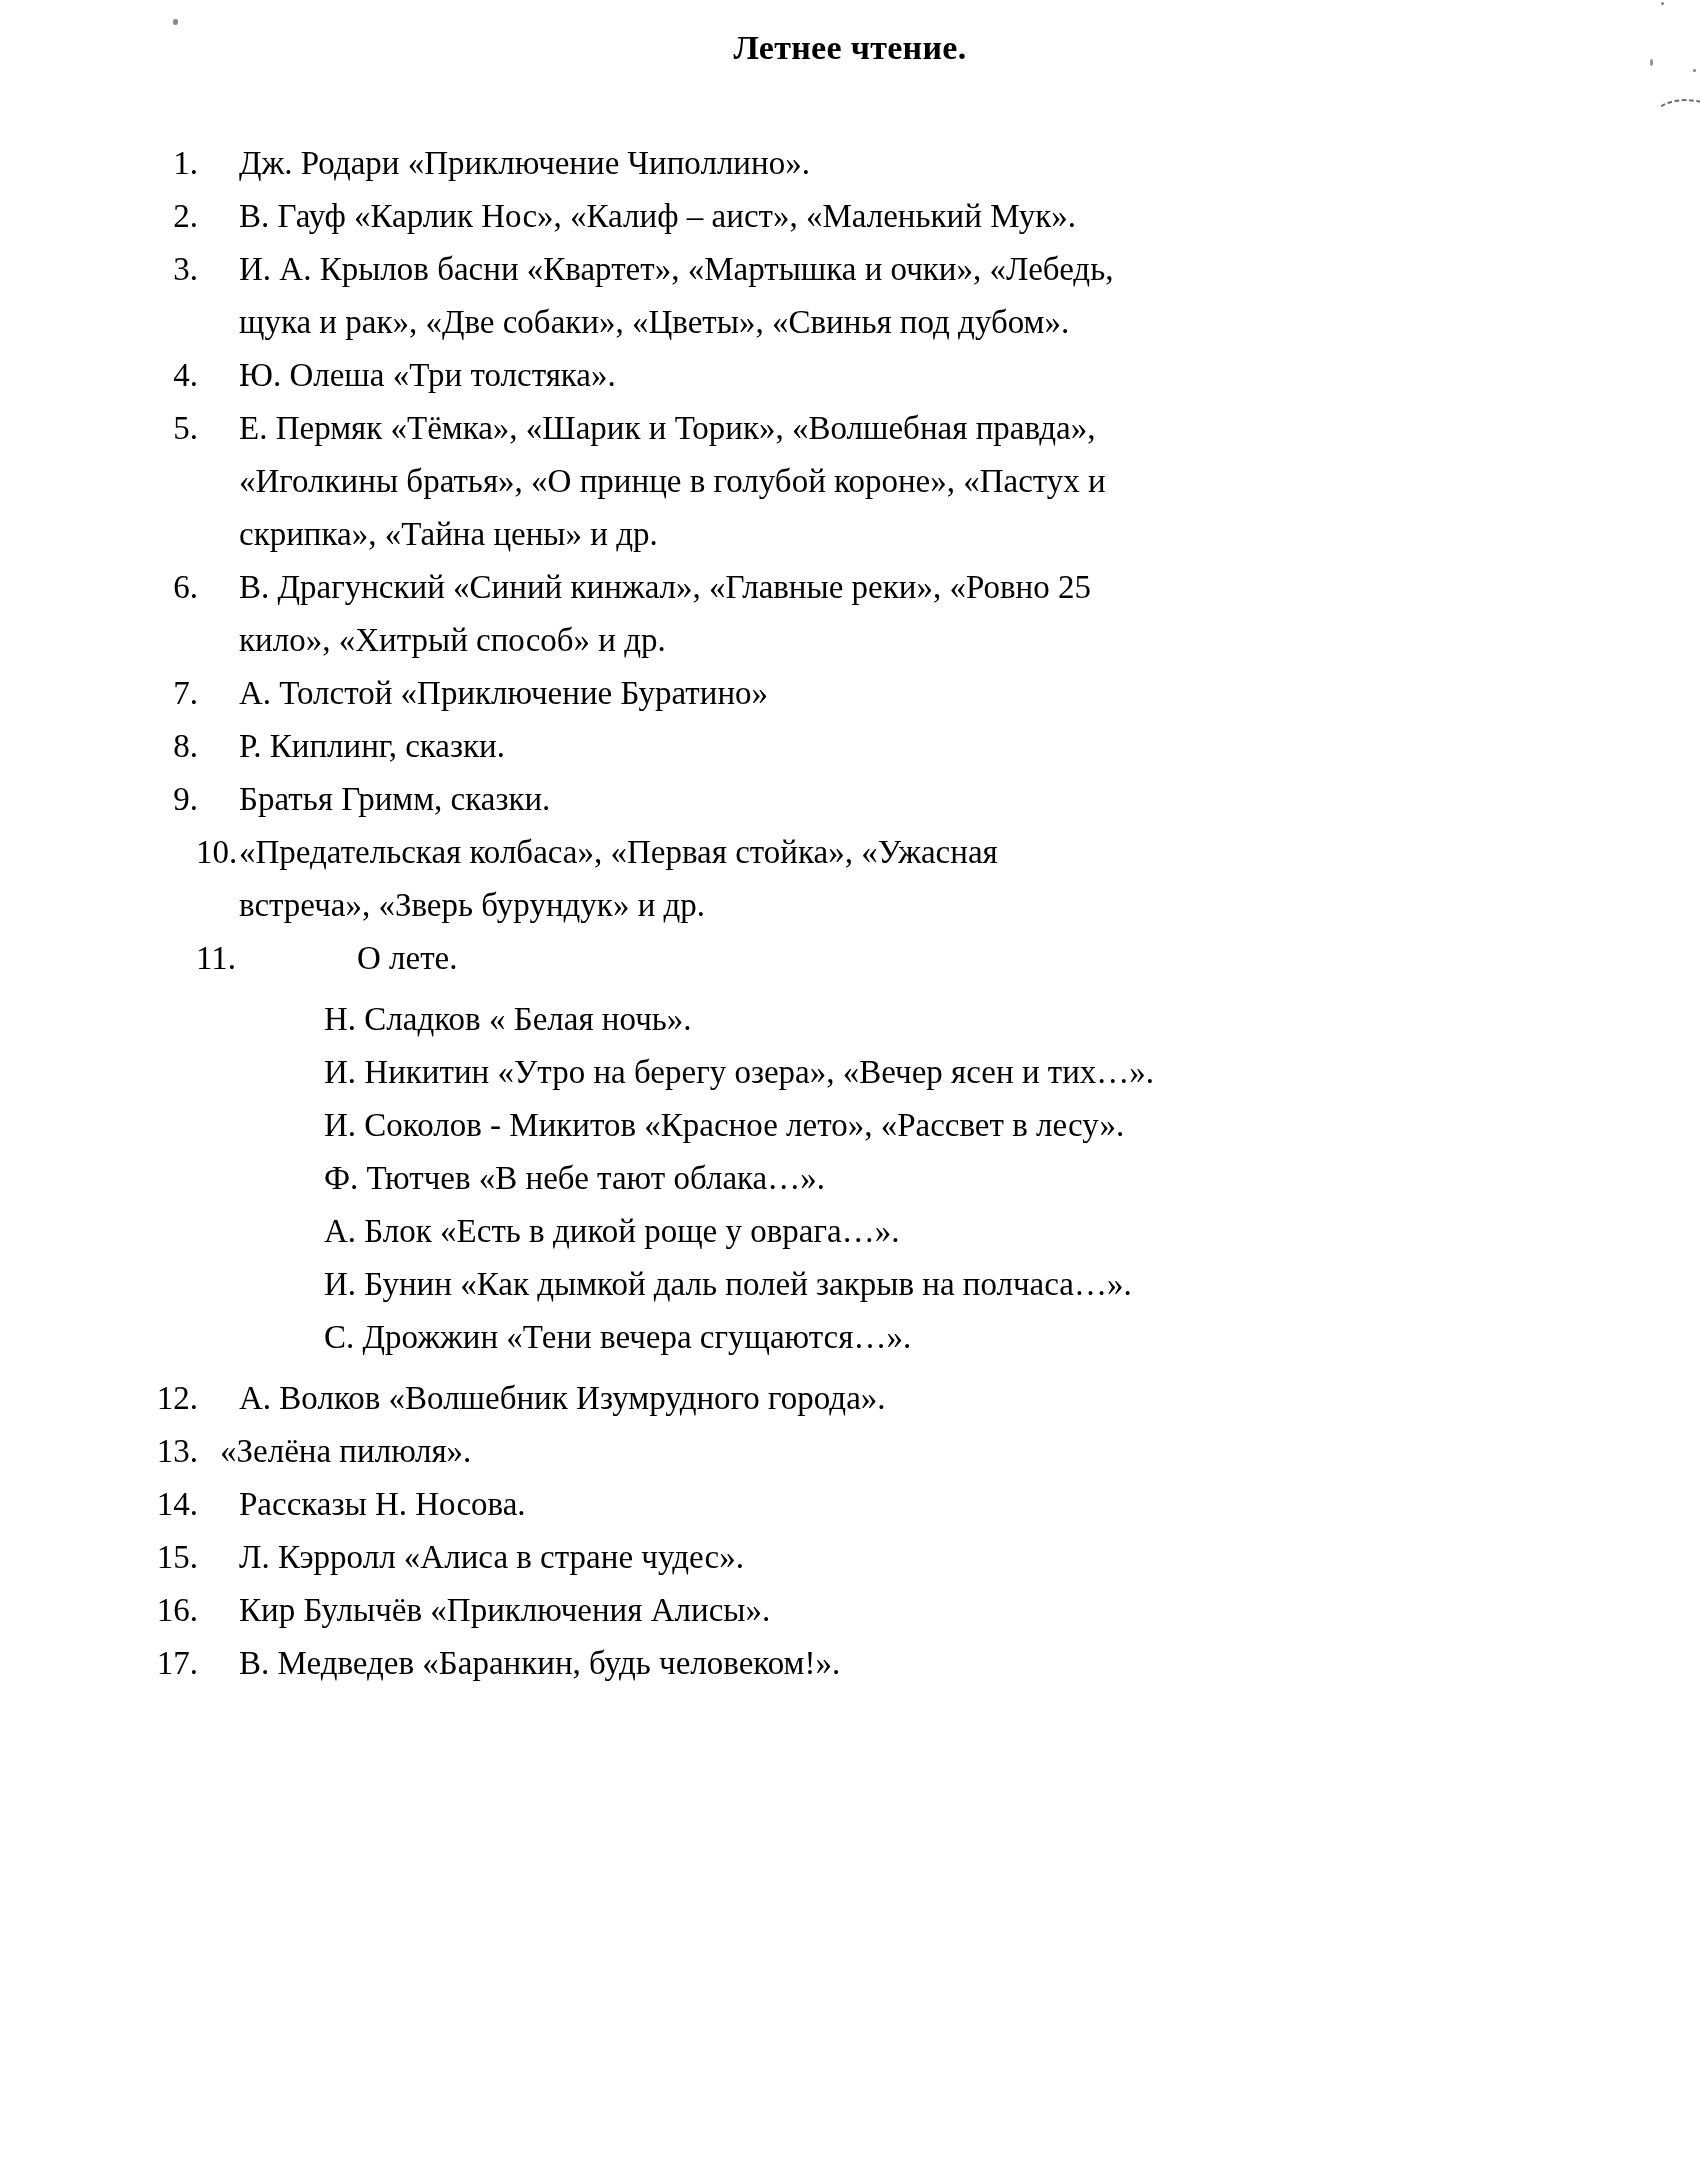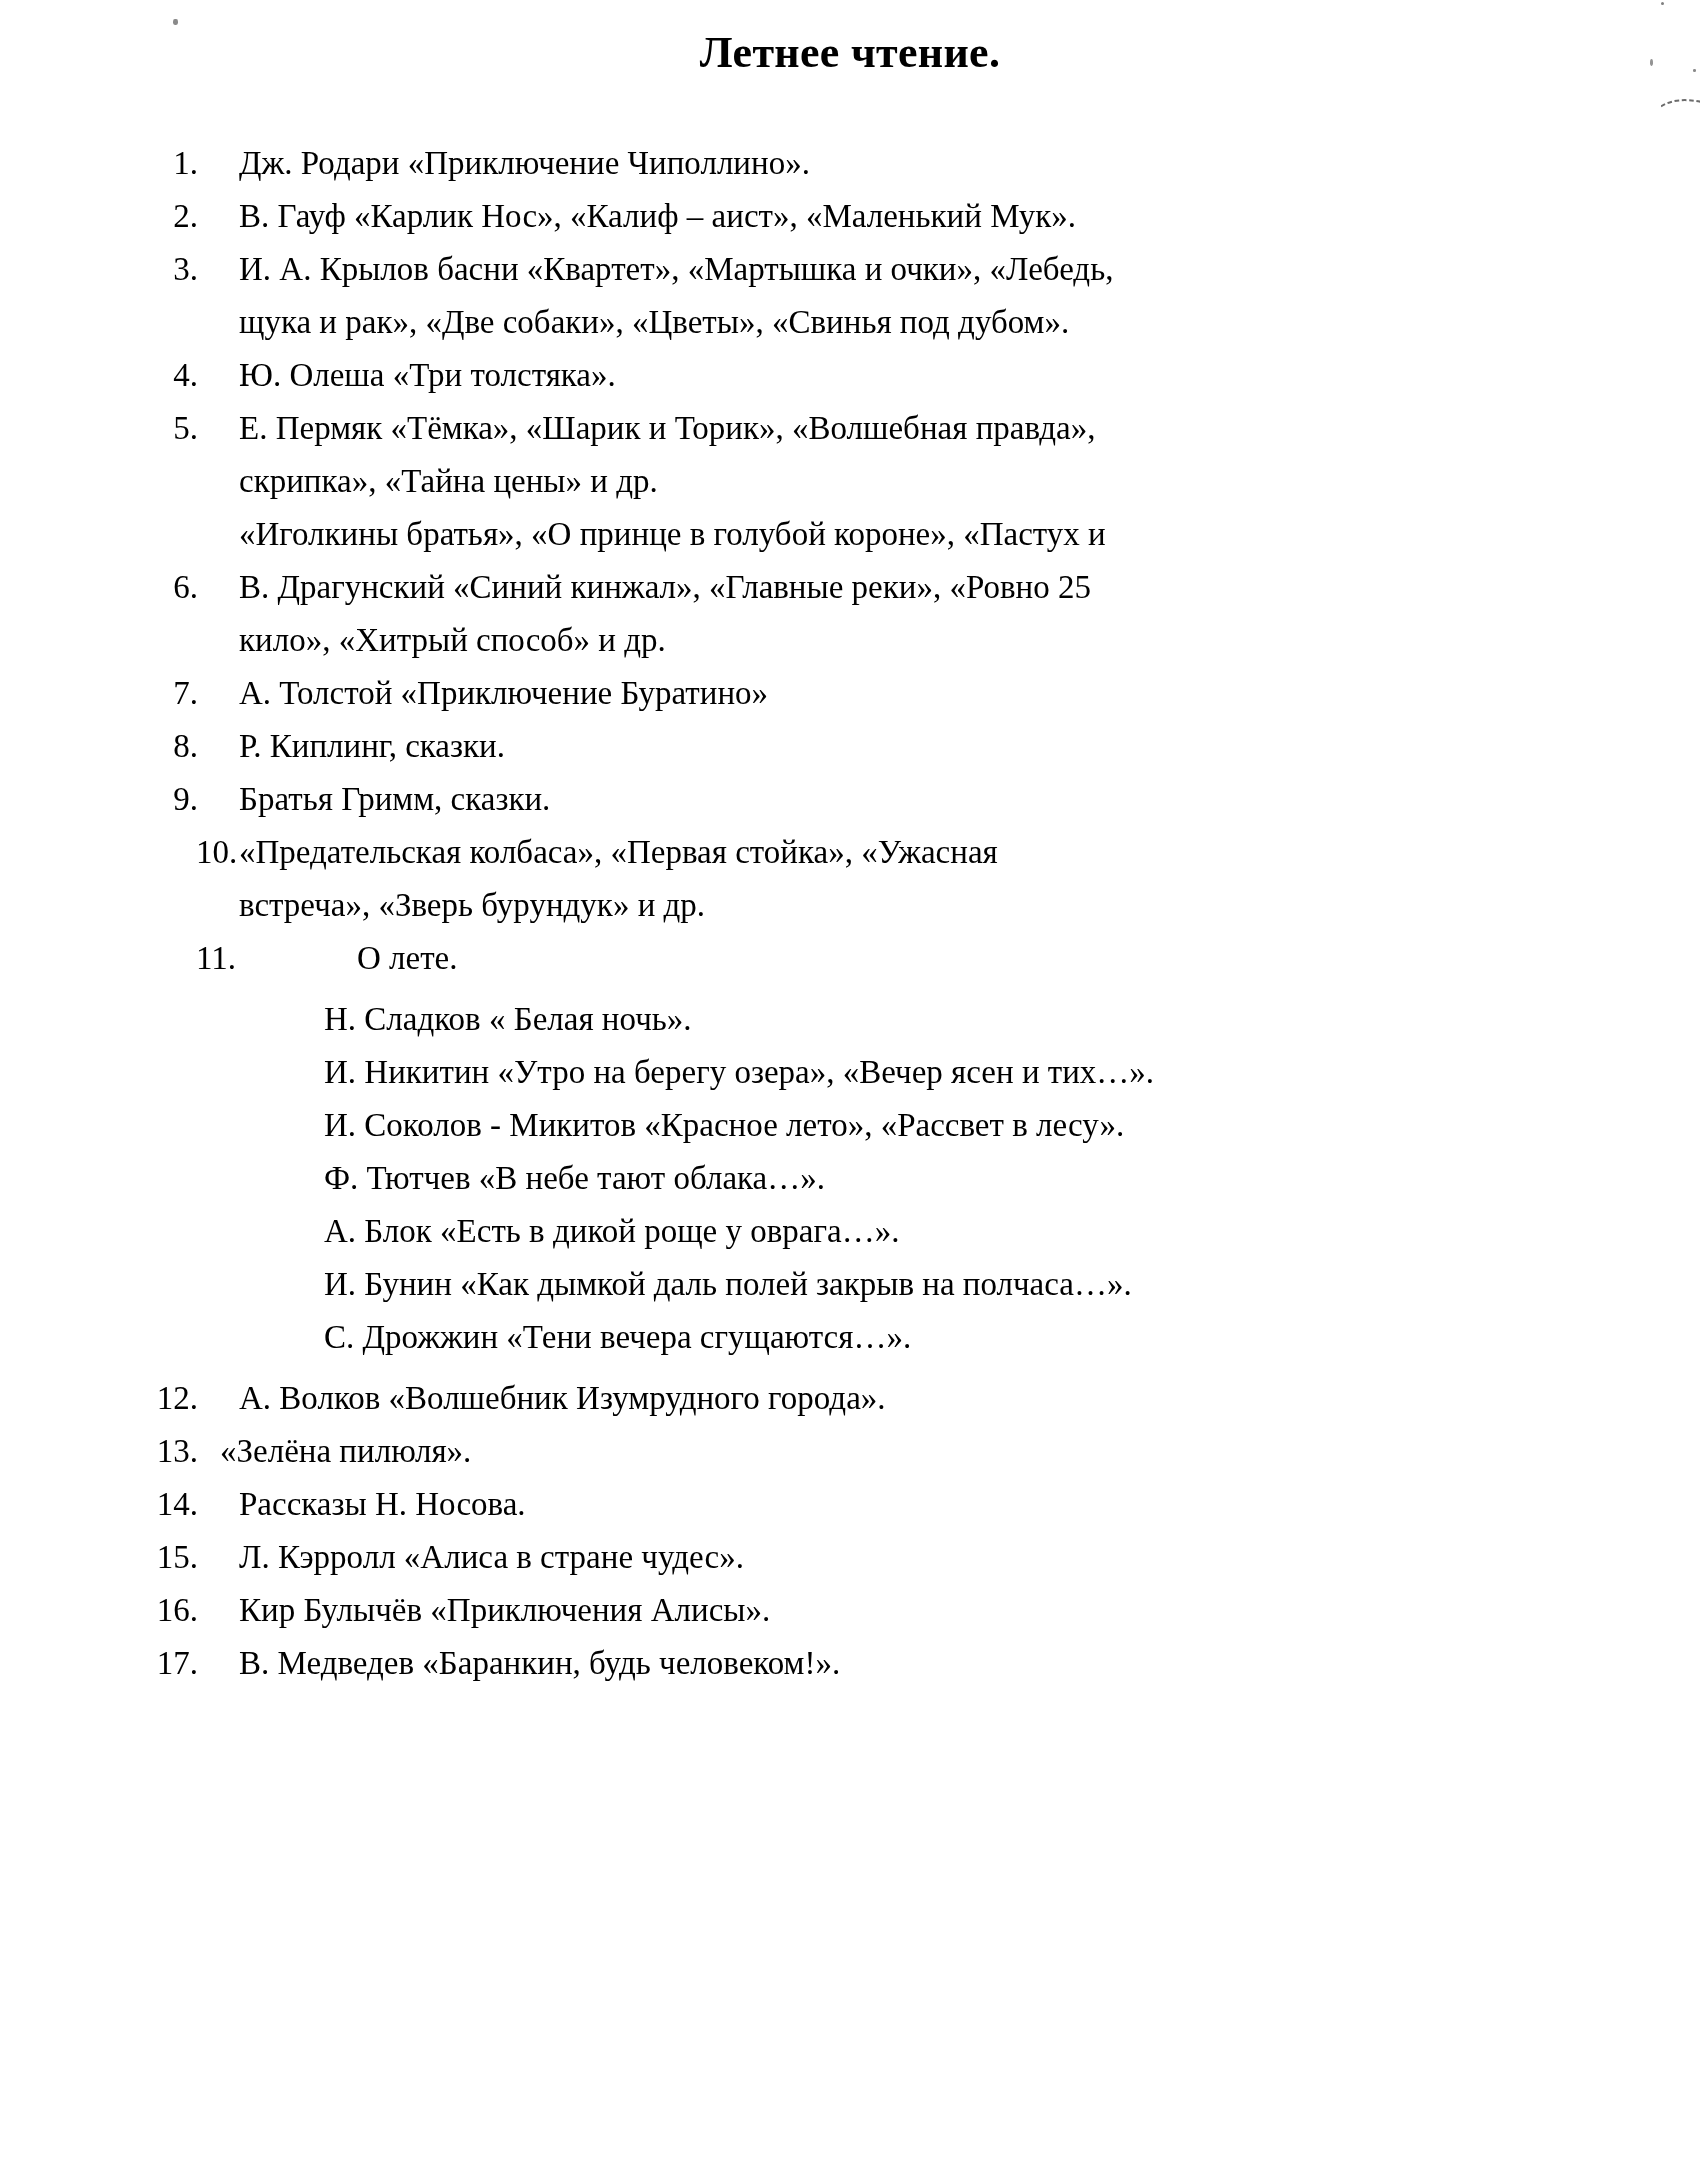--- a/index.html
+++ b/index.html
@@ -63,21 +63,21 @@
   }
   #artifact-curve svg { display: block; }
 
   
   #doc-title {
     position: absolute;
     left: 0;
     top: 31px;
     width: 1700px;
     text-align: center;
-    font-size: 44px;
+    font-size: 34px;
     font-weight: bold;
     letter-spacing: 0.3px;
     line-height: 1;
   }
 
   
   #reading-list {
     position: absolute;
     left: 0;
     top: 137px;
@@ -165,22 +165,22 @@
       </div>
       <div class="list-item">
         <div class="item-first-line"><span class="item-number">3.</span><span class="item-text">И. А. Крылов басни «Квартет», «Мартышка и очки», «Лебедь,</span></div>
         <div class="item-cont">щука и рак», «Две собаки», «Цветы», «Свинья под дубом».</div>
       </div>
       <div class="list-item">
         <div class="item-first-line"><span class="item-number">4.</span><span class="item-text">Ю. Олеша «Три толстяка».</span></div>
       </div>
       <div class="list-item">
         <div class="item-first-line"><span class="item-number">5.</span><span class="item-text">Е. Пермяк «Тёмка», «Шарик и Торик», «Волшебная правда»,</span></div>
+        <div class="item-cont">«Иголкины братья», «О принце в голубой короне», «Пастух и</div>
         <div class="item-cont">скрипка», «Тайна цены» и др.</div>
-        <div class="item-cont">«Иголкины братья», «О принце в голубой короне», «Пастух и</div>
       </div>
       <div class="list-item">
         <div class="item-first-line"><span class="item-number">6.</span><span class="item-text">В. Драгунский «Синий кинжал», «Главные реки», «Ровно 25</span></div>
         <div class="item-cont">кило», «Хитрый способ» и др.</div>
       </div>
       <div class="list-item">
         <div class="item-first-line"><span class="item-number">7.</span><span class="item-text">А. Толстой «Приключение Буратино»</span></div>
       </div>
       <div class="list-item">
         <div class="item-first-line"><span class="item-number">8.</span><span class="item-text">Р. Киплинг, сказки.</span></div>

